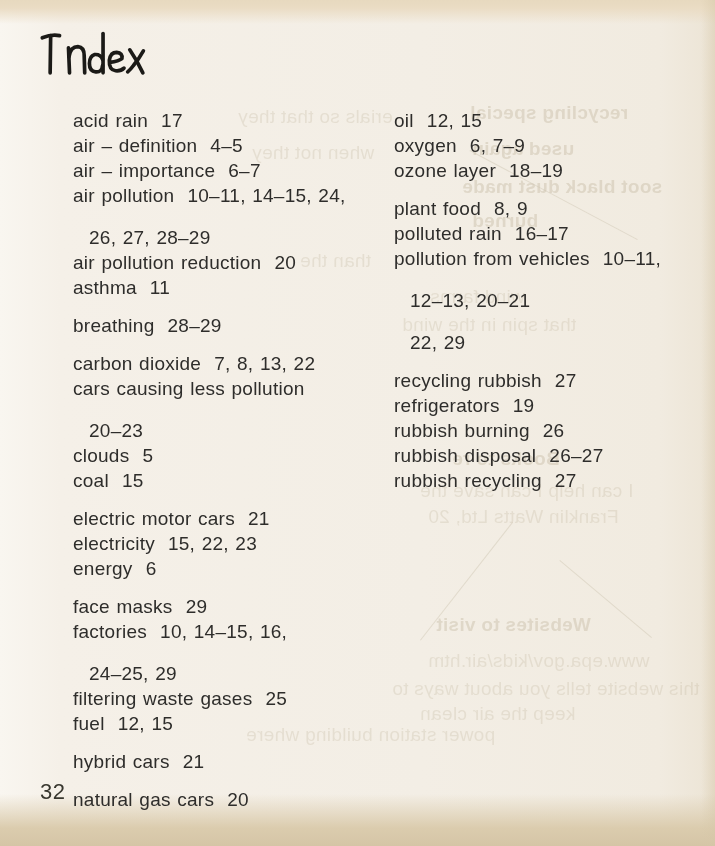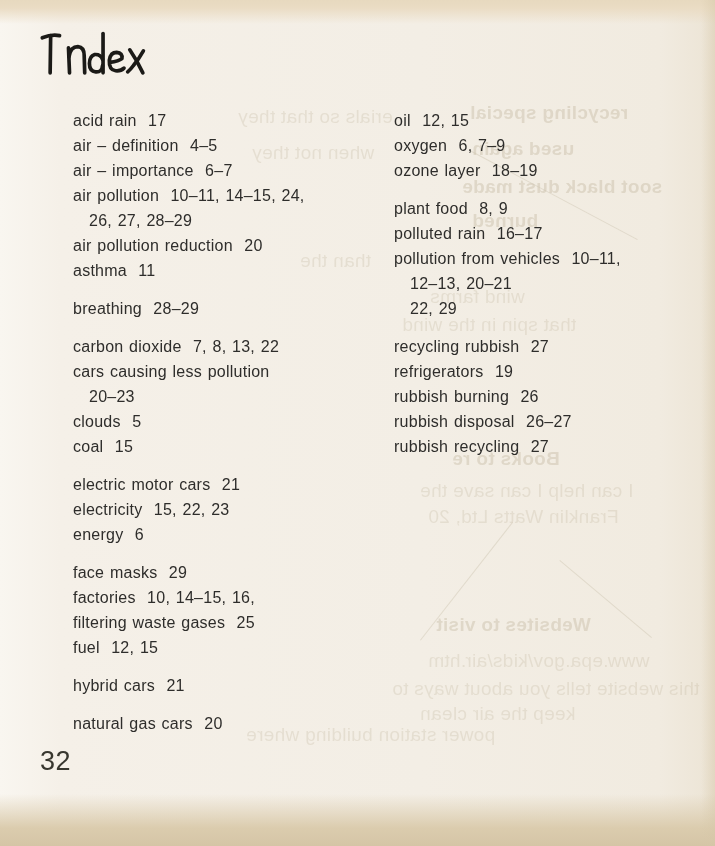--- a/index.html
+++ b/index.html
@@ -36,32 +36,32 @@
   
   .scratch{position:absolute;height:1px;background:rgba(205,195,175,.45);transform-origin:0 0;}
   
   #title{position:absolute;left:36px;top:26px;width:110px;height:56px;}
   #title svg{width:100%;height:100%;}
   .visually-hidden{position:absolute;width:1px;height:1px;overflow:hidden;clip:rect(0 0 0 0);white-space:nowrap;}
   
   .col{
     position:absolute;top:108px;
     color:#2e2d2b;
-    font-size:16px;line-height:25px;
+    font-size:19px;line-height:25px;
     letter-spacing:.25px;word-spacing:1px;
   }
   #col-left{left:73px;width:316px;}
   #col-right{left:394px;width:320px;}
   .group{margin:0 0 13px 0;}
   .line{white-space:pre;}
-  .line.cont{padding-left:16px;}
+  .line.cont{padding-left:16px;margin-top:17px;}
   
   #page-number{
-    position:absolute;left:40px;top:746px;
-    font-size:27px;color:#38372f;letter-spacing:.5px;
+    position:absolute;left:40px;top:779px;
+    font-size:22px;color:#38372f;letter-spacing:.5px;
   }
 </style>
 </head>
 <body>
 
 <div id="photo">
 
   <div id="ghost-layer">
       <div class="ghost" style="left: 238px; top: 106px;">erials so that they</div>
       <div class="ghost" style="left: 252px; top: 142px;">when not they</div>
@@ -127,20 +127,21 @@
         <div class="line">coal  15</div>
       </div>
       <div class="group">
         <div class="line">electric motor cars  21</div>
         <div class="line">electricity  15, 22, 23</div>
         <div class="line">energy  6</div>
       </div>
       <div class="group">
         <div class="line">face masks  29</div>
         <div class="line">factories  10, 14–15, 16,</div>
+        <div class="line cont">24–25, 29</div>
         <div class="line">filtering waste gases  25</div>
         <div class="line">fuel  12, 15</div>
       </div>
       <div class="group">
         <div class="line">hybrid cars  21</div>
       </div>
       <div class="group">
         <div class="line">natural gas cars  20</div>
       </div>
     </div>

